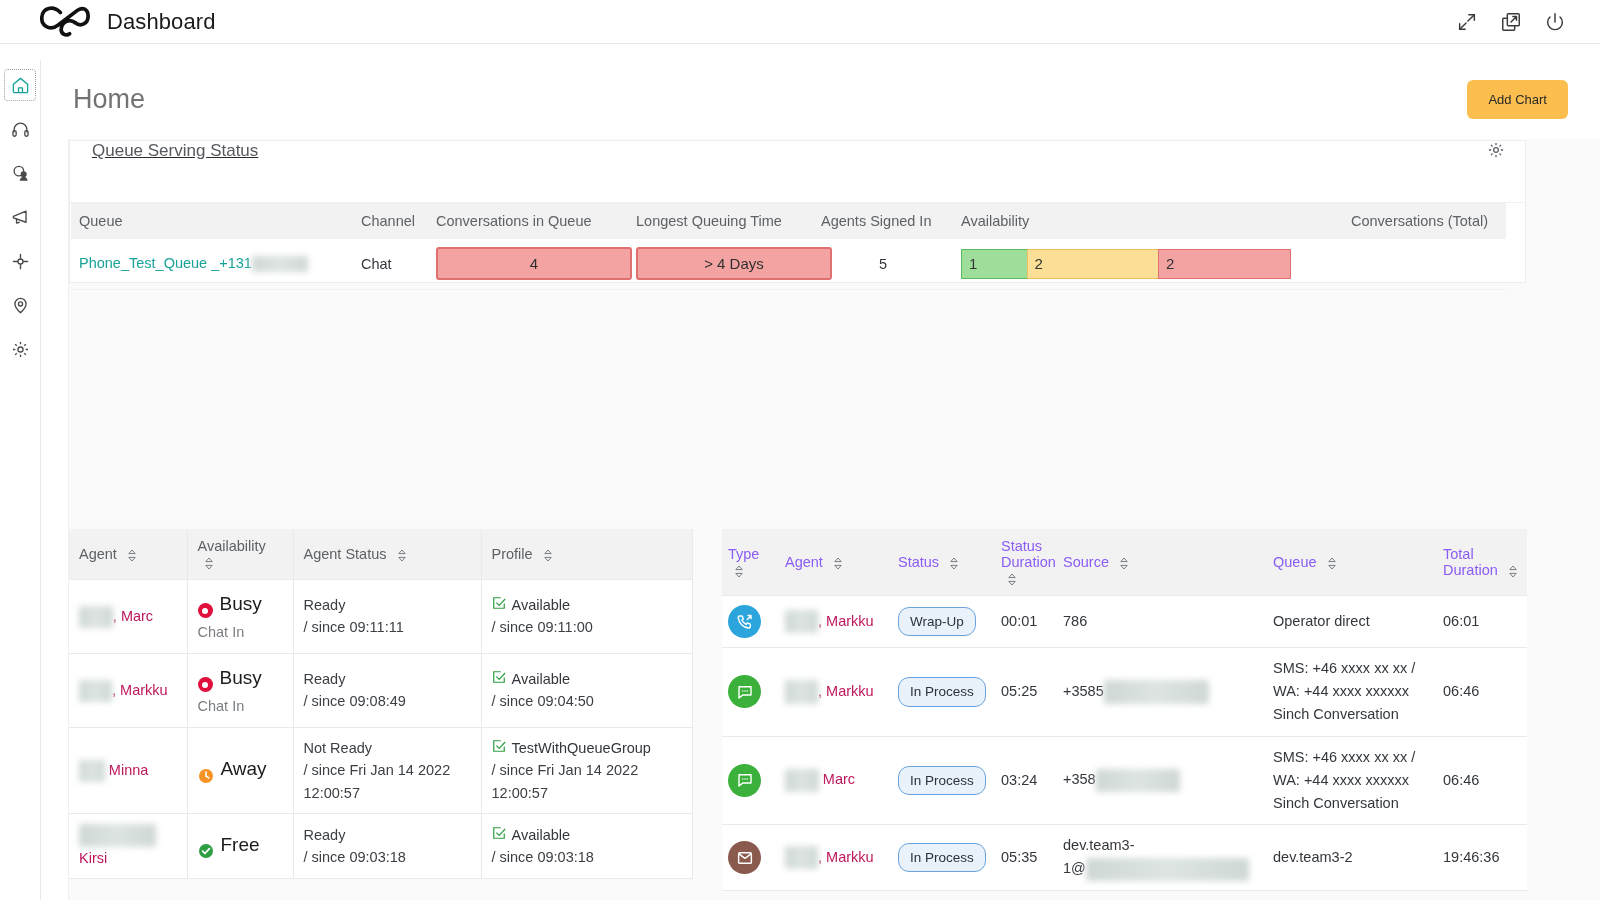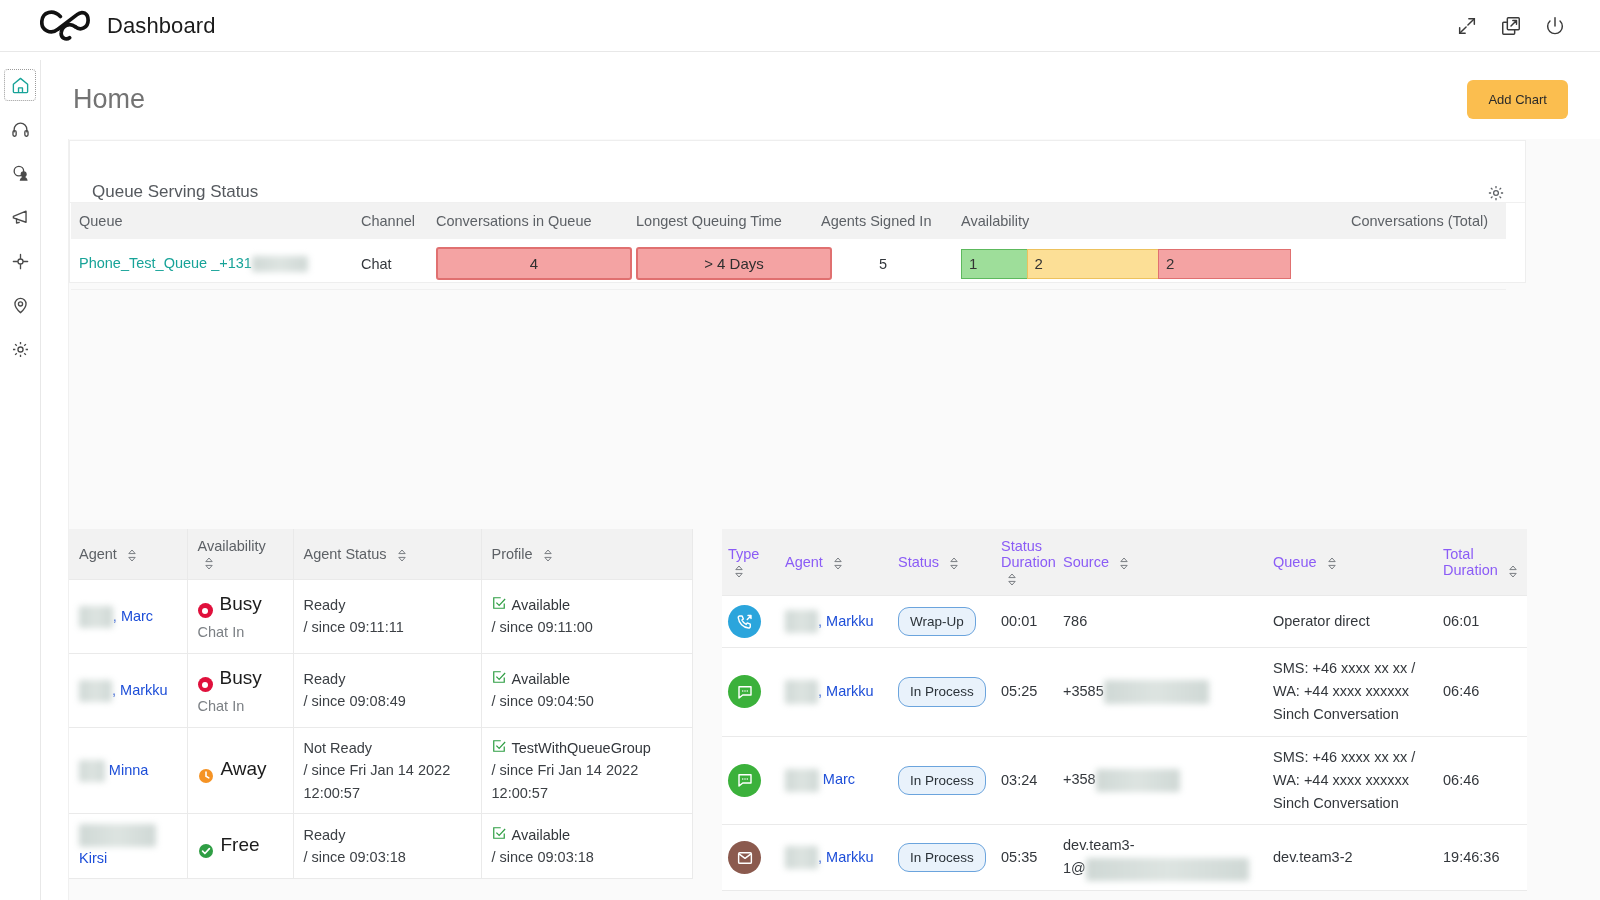--- a/index.html
+++ b/index.html
@@ -6,21 +6,21 @@
   html, body {
     width: 1600px; height: 900px;
     font-family: "Liberation Sans", sans-serif;
     background: #ffffff;
     color: #2b2b2b;
     overflow: hidden;
   }
 
   
   .topbar {
-    position: absolute; top: 0; left: 0; width: 1600px; height: 52px;
+    position: absolute; top: 0; left: 0; width: 1600px; height: 44px;
     background: #ffffff; border-bottom: 1px solid #e8e8e8;
     display: flex; align-items: center;
   }
   .brand { display: flex; align-items: center; margin-left: 40px; }
   .brand-logo { width: 50px; height: 32px; }
   .brand-title {
     font-size: 22px; color: #1b1b1b; margin-left: 17px; letter-spacing: .1px;
   }
   .topbar-actions {
     margin-left: auto; margin-right: 34px;
@@ -64,22 +64,23 @@
     width: 1532px; height: 761px; background: #fafafa;
     border-left: 1px solid #f0f0f0;
   }
 
   
   .card-queue {
     position: absolute; left: 0px; top: 1px; width: 1457px; height: 143px;
     background: #ffffff; border: 1px solid #eeeeee;
   }
   .card-head {
-    height: 62px; display: flex; align-items: flex-end; padding: 0 20px 0 22px;
+    height: 62px; display: flex; align-items: flex-start; padding: 0 20px 0 22px;
     border-bottom: 1px solid #f0f0f0;
+    text-decoration: underline;
   }
   .card-head-title { font-size: 17px; color: #55595e; }
   .card-head-gear { margin-left: auto; cursor: pointer; color: #5e6166; }
   .card-head-gear svg { width: 18px; height: 18px; display:block; }
 
   table.qt { border-collapse: collapse; width: 1435px; margin-left: 1px; table-layout: fixed; }
   table.qt thead th {
     background: #f2f2f2; color: #5d6166; font-weight: 400; font-size: 14.5px;
     text-align: left; padding: 10px 8px; height: 35px; vertical-align: middle;
   }
@@ -115,21 +116,21 @@
     border-right: 1px solid #e9e9e9;
   }
   table.at tbody td {
     padding: 9px 8px 9px 10px; font-size: 14.5px; color: #33373c;
     border-bottom: 1px solid #eaeaea; border-right: 1px solid #eaeaea;
     vertical-align: middle; line-height: 1.55;
   }
   table.at tbody tr:first-child td { border-top: 1px solid #eaeaea; }
   .sort-ico { display:inline-block; margin-left: 6px; vertical-align: middle; }
   .sort-ico svg { width: 10px; height: 13px; display:block; }
-  .agent-name { color: #1d4ed8; cursor: pointer; text-align: center; }
+  .agent-name { color: #be185d; cursor: pointer; text-align: center; }
   .avail-cell { font-size: 19px; color: #1c1c1c; display:flex; align-items:flex-end; gap:7px; }
   .avail-sub { font-size: 14.5px; color: #7c8085; margin-top: 3px; }
   .dot-busy { width:15px; height:15px; border-radius:50%; background:#e0103c;
               display:inline-block; position:relative; }
   .dot-busy::after { content:""; position:absolute; left:4.5px; top:4.5px;
               width:6px; height:6px; border-radius:50%; background:#fff; }
   .ico-away svg, .ico-free svg { width:16px; height:16px; display:block; }
   .grey-line { color: #3c4045; }
   .prof-line { display:flex; align-items:flex-start; gap:6px; }
   .chk svg { width:14px; height:14px; display:block; margin-top:2px; }

